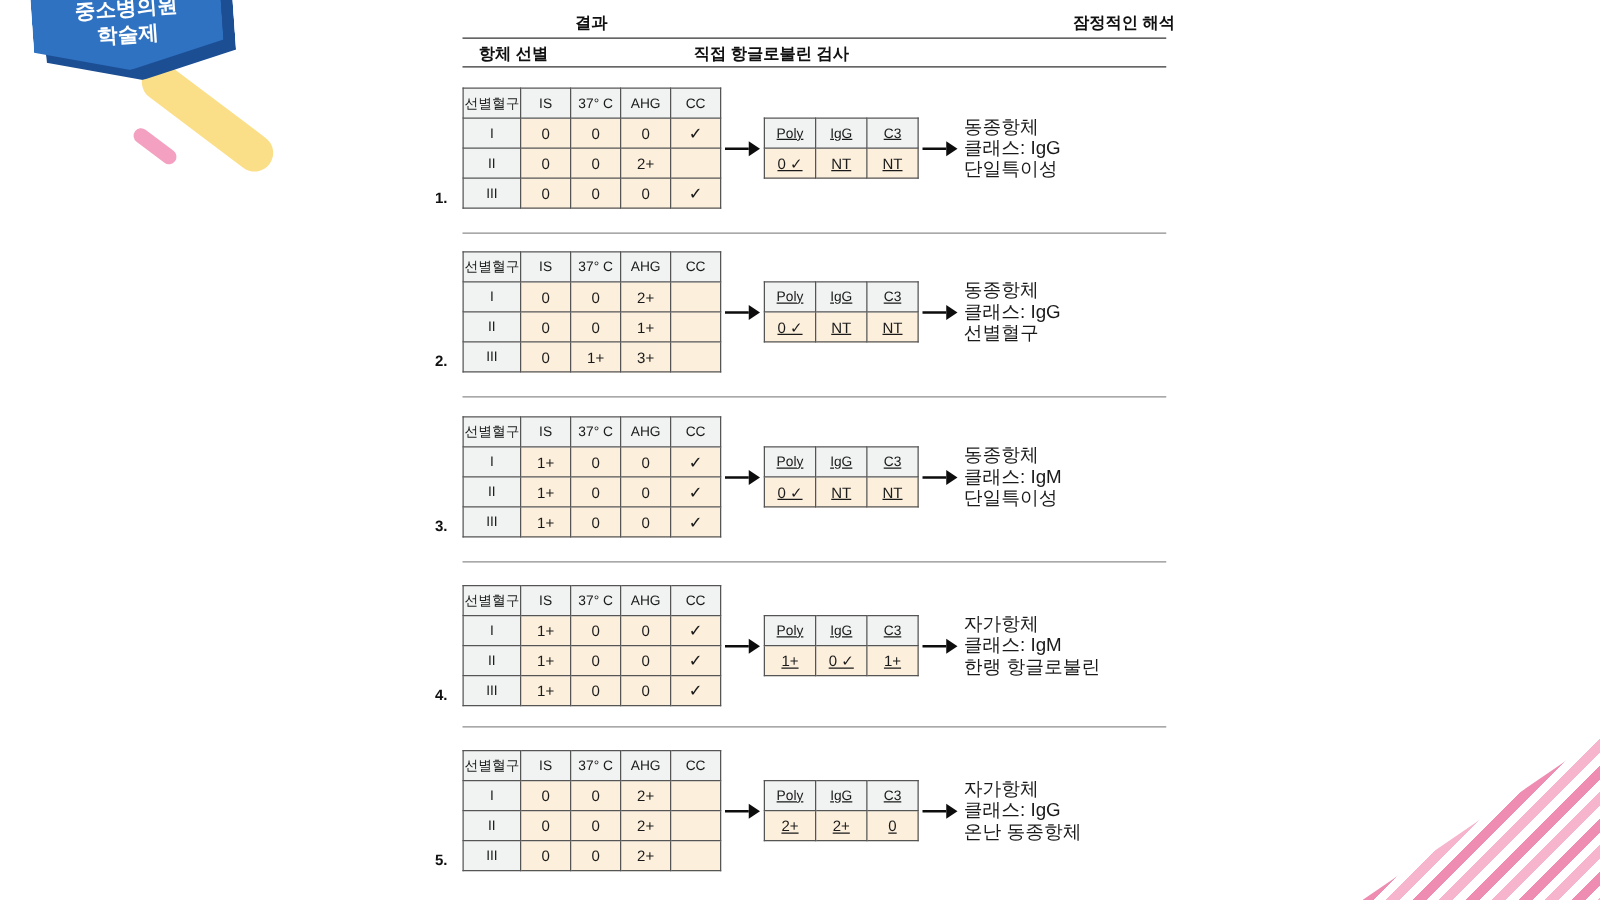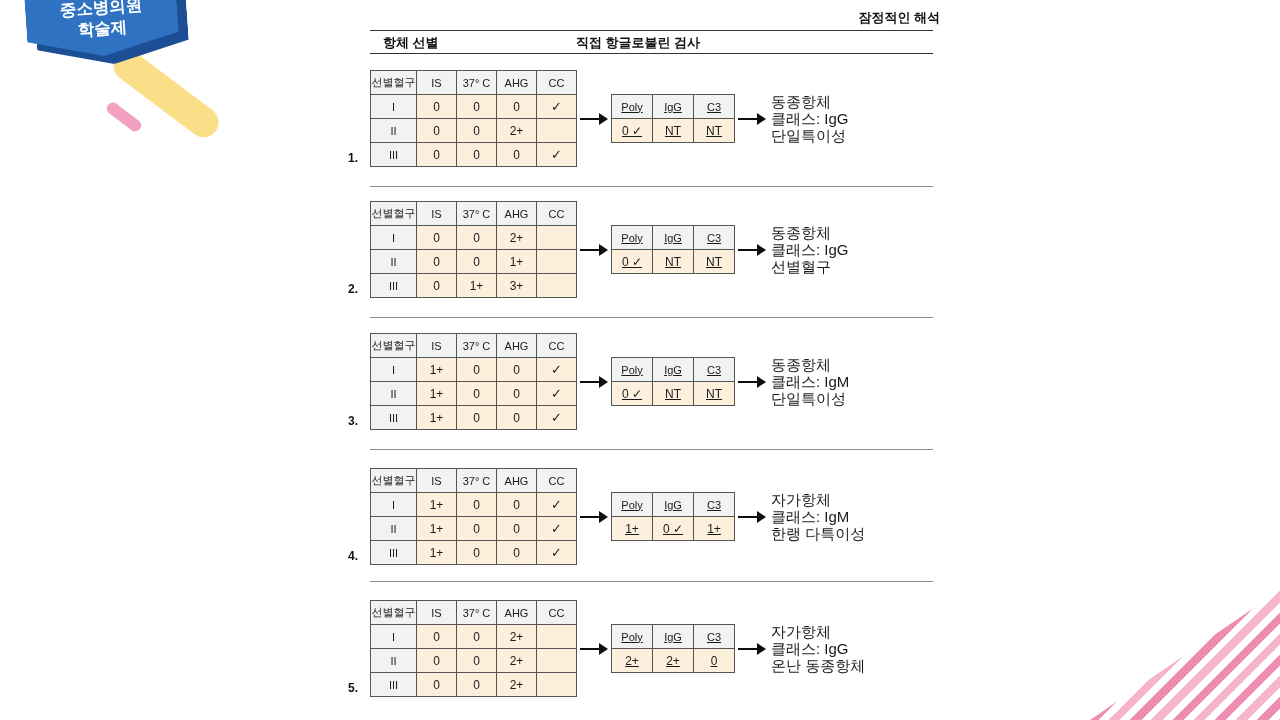--- a/index.html
+++ b/index.html
@@ -22,21 +22,21 @@
                  background:#fbdf88; transform:rotate(37deg); z-index:2; }
   .deco-pink-corner { position:absolute; right:0; bottom:0; width:190px; height:130px;
                       clip-path:polygon(100% 0,100% 100%,0 100%);
                       background:repeating-linear-gradient(135deg,#ee8cb2 0 8px,#ffffff 8px 15px,#f6b4cd 15px 23px,#ffffff 23px 30px); }
 
   
   .hdr { position:absolute; font-weight:bold; font-size:13px; color:#111111; }
   .hdr-result { left:370px; top:9px; width:206px; text-align:center; }
   .hdr-interp { left:750px; top:9px; width:190px; text-align:right; }
   .hdr-screen { left:383px; top:34px; }
-  .hdr-dat    { left:533px; top:34px; width:210px; text-align:center; }
+  .hdr-dat    { left:555px; top:34px; width:210px; }
   .rule { position:absolute; left:370px; width:563px; height:1px; background:#333333; }
   .rule-top { top:30px; } .rule-sub { top:53px; }
   .sep { position:absolute; left:370px; width:563px; height:1px; background:#8d8d8d; }
 
   
   .case { position:absolute; left:370px; display:flex; align-items:center; }
   .num { position:absolute; left:-22px; bottom:2px; font-weight:bold; font-size:12px; color:#111; }
 
   table { border-collapse:collapse;padding-left:40px; }
   th, td { border:1px solid #555555; height:24px; text-align:center; vertical-align:middle;
@@ -66,20 +66,21 @@
       <div class="badge-text">
         <div>중소병의원</div>
         <div>학술제</div>
       </div>
     </div>
   </div>
   <div class="deco-pink-small"></div>
   <div class="deco-yellow"></div>
   <div class="deco-pink-corner"></div>
 
+  <div class="hdr hdr-result">결과</div>
   <div class="hdr hdr-interp">잠정적인 해석</div>
   <div class="rule rule-top"></div>
   <div class="hdr hdr-screen">항체 선별</div>
   <div class="hdr hdr-dat">직접 항글로불린 검사</div>
   <div class="rule rule-sub"></div>
 
   <div class="case" style="top:70px">
     <div class="num">1.</div>
     <table class="screen">
       <tbody>
@@ -299,21 +300,21 @@
         <td>1+</td>
         <td>0 ✓</td>
         <td>1+</td>
       </tr>
     </tbody>
       </table>
     <div class="arrow"></div>
     <div class="interp">
       <div>자가항체</div>
       <div>클래스: IgM</div>
-      <div>한랭 다특이성</div>
+      <div>한랭 항글로불린</div>
     </div>
   </div>
   <div class="sep" style="top:581px"></div>
 
   <div class="case" style="top:600px">
     <div class="num">5.</div>
     <table class="screen">
       <tbody>
           <tr>
         <th class="c0">선별혈구</th>

